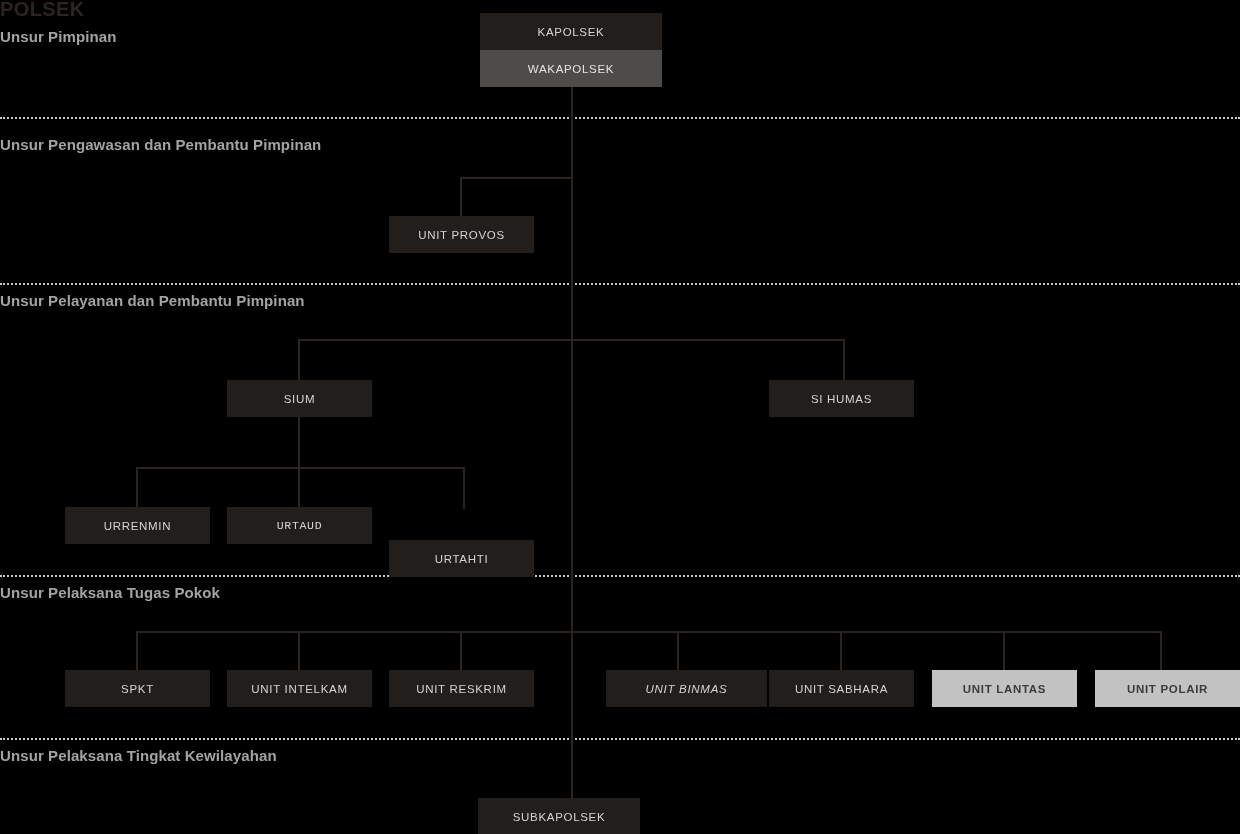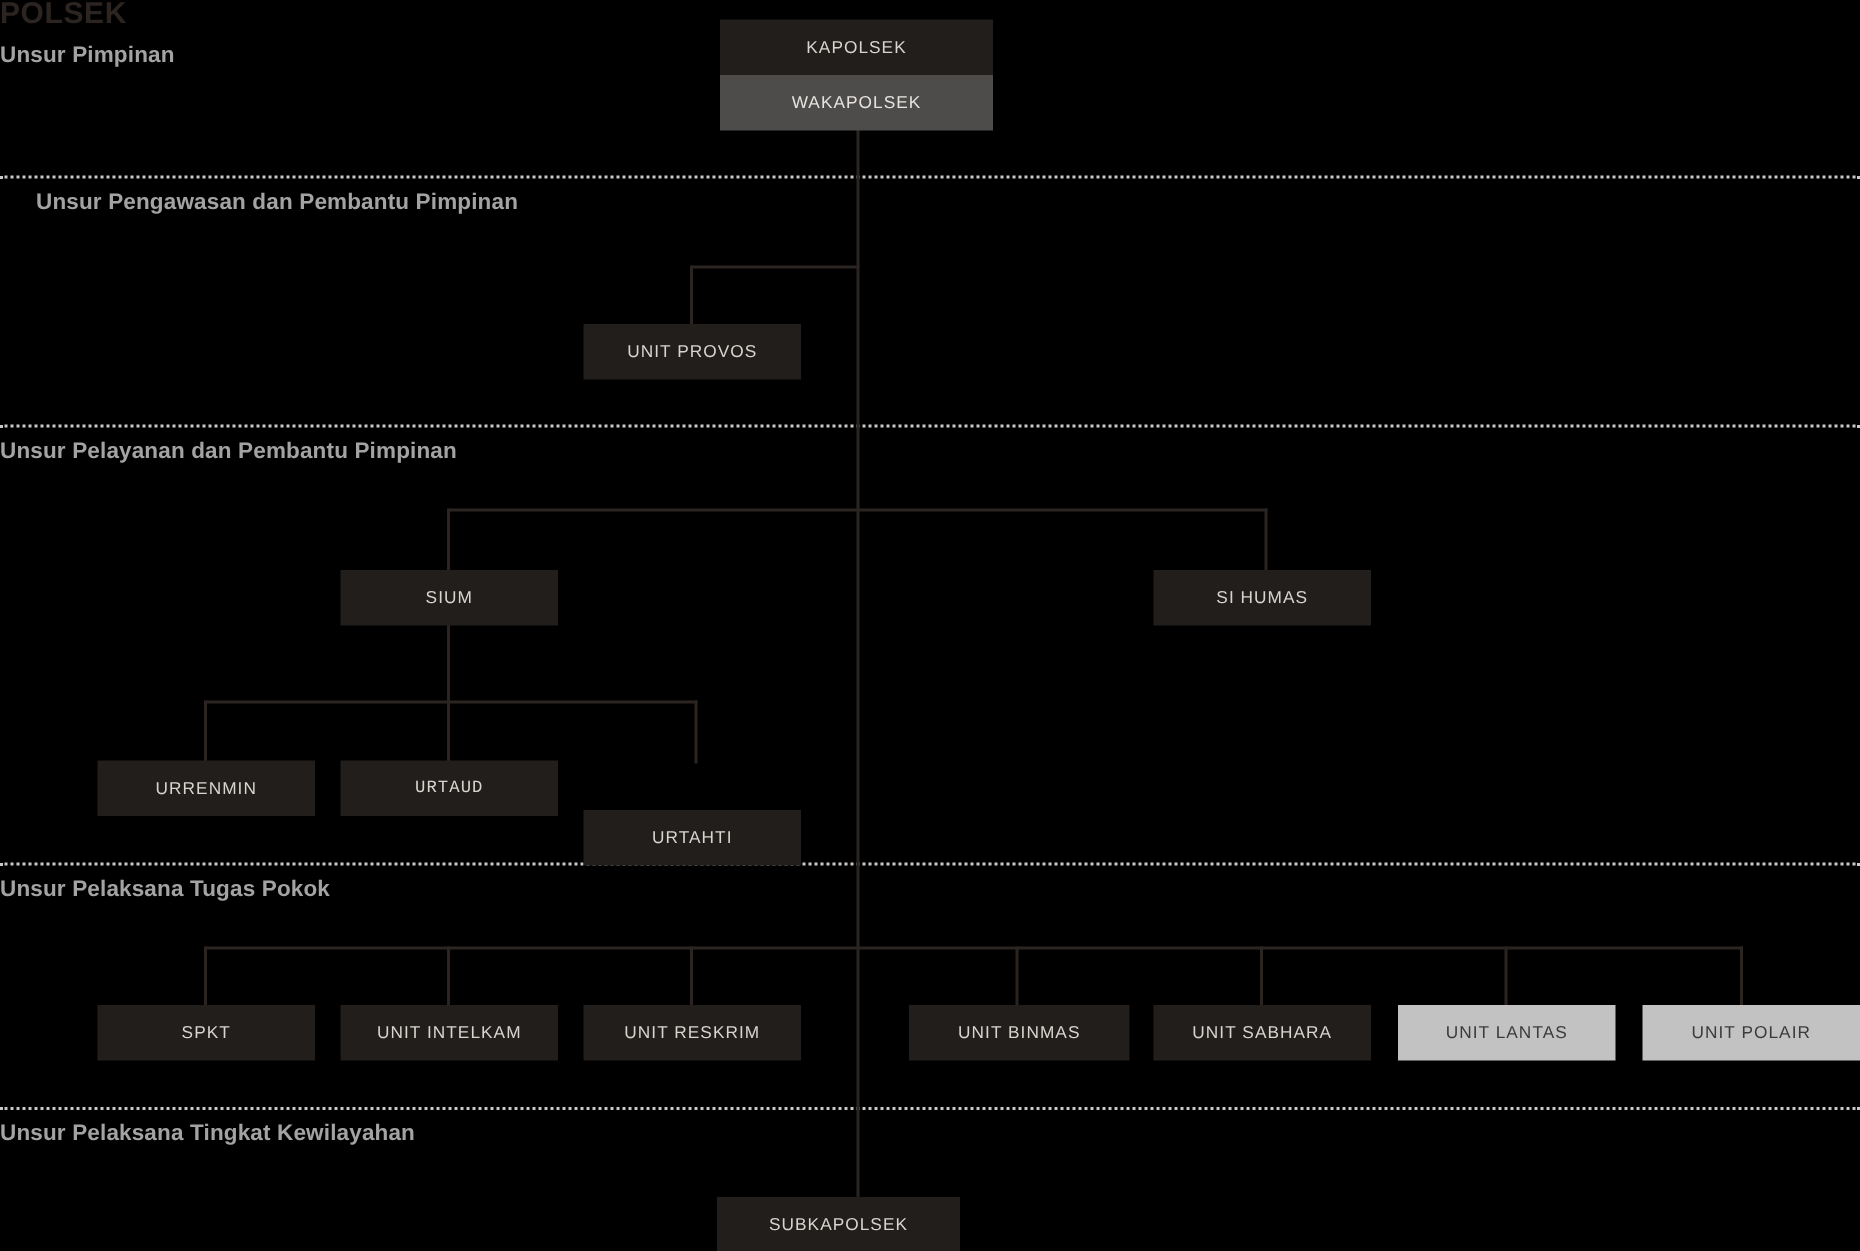--- a/index.html
+++ b/index.html
@@ -71,32 +71,33 @@
     background: #211e1c;
     color: #d8d4d0;
   }
   .node.mid {
     background: #4d4c4b;
     color: #e6e3e0;
   }
   .node.light {
     background: #c2c2c2;
     color: #3b3b3b;
+    font-weight: bold;
   }
 </style>
 </head>
 <body>
 
 <div id="chart">
 
   <div class="root-title" style="left:0px; top:-2px;">POLSEK</div>
 
   <div class="section-label" style="left:0px; top:28px;">Unsur Pimpinan</div>
 
-  <div class="section-label" style="left:0px; top:126px;padding-left:24px;">Unsur Pengawasan dan Pembantu Pimpinan</div>
+  <div class="section-label" style="left:0px; top:136px;">Unsur Pengawasan dan Pembantu Pimpinan</div>
 
   <div class="section-label" style="left:0px; top:292px;">Unsur Pelayanan dan Pembantu Pimpinan</div>
 
   <div class="section-label" style="left:0px; top:584px;">Unsur Pelaksana Tugas Pokok</div>
 
   <div class="section-label" style="left:0px; top:747px;">Unsur Pelaksana Tingkat Kewilayahan</div>
 
   <div class="divider" style="top:117px;"></div>
   <div class="divider" style="top:283px;"></div>
   <div class="divider" style="top:575px;"></div>
@@ -134,20 +135,20 @@
   <div class="node dark" style="left:227px; top:380px; width:145px; height:37px;">SIUM</div>
   <div class="node dark" style="left:769px; top:380px; width:145px; height:37px;">SI HUMAS</div>
 
   <div class="node dark" style="left:65px; top:507px; width:145px; height:37px;">URRENMIN</div>
   <div class="node dark" style="left:227px; top:507px; width:145px; height:37px;font-family:Liberation Mono, monospace;">URTAUD</div>
   <div class="node dark" style="left:389px; top:507px; width:145px; height:37px;margin-top:33px;">URTAHTI</div>
 
   <div class="node dark" style="left:65px; top:670px; width:145px; height:37px;">SPKT</div>
   <div class="node dark" style="left:227px; top:670px; width:145px; height:37px;">UNIT INTELKAM</div>
   <div class="node dark" style="left:389px; top:670px; width:145px; height:37px;">UNIT RESKRIM</div>
-  <div class="node dark" style="left:606px; top:670px; width:147px; height:37px;">UNIT BINMAS</div>
+  <div class="node dark" style="left:606px; top:670px; width:161px; height:37px;font-style:italic;">UNIT BINMAS</div>
   <div class="node dark" style="left:769px; top:670px; width:145px; height:37px;">UNIT SABHARA</div>
   <div class="node light" style="left:932px; top:670px; width:145px; height:37px;">UNIT LANTAS</div>
   <div class="node light" style="left:1095px; top:670px; width:145px; height:37px;">UNIT POLAIR</div>
 
   <div class="node dark" style="left:478px; top:798px; width:162px; height:37px;">SUBKAPOLSEK</div>
 
 </div>
 
 </body></html>

